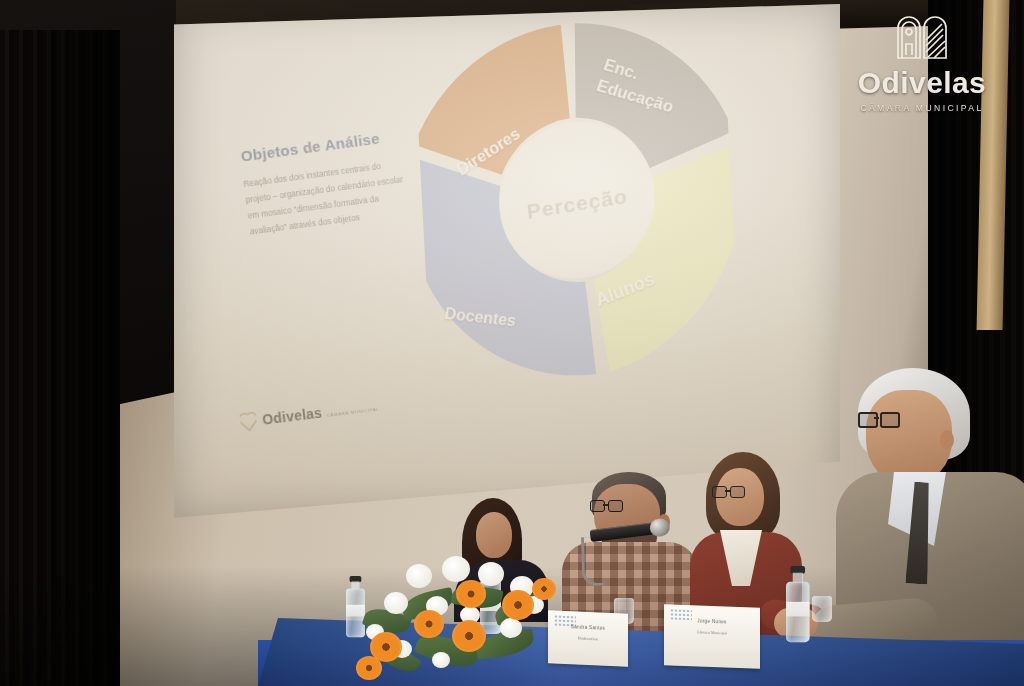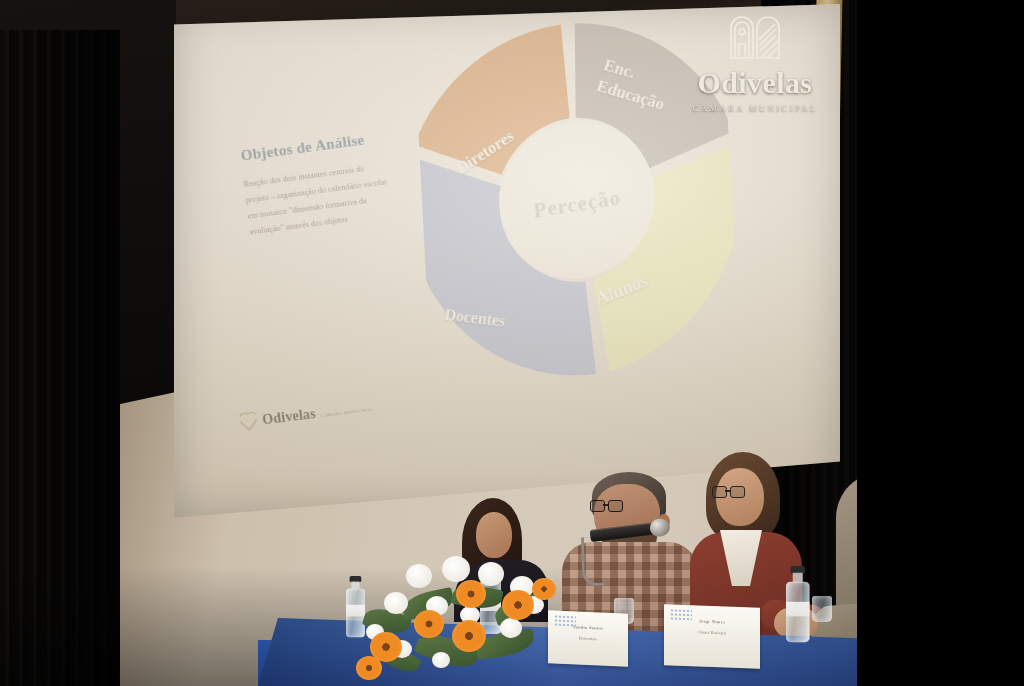--- a/index.html
+++ b/index.html
@@ -1,17 +1,17 @@
 <!DOCTYPE html>
 <html><head>
 <meta charset="utf-8">
 <style>
   html,body{margin:0;padding:0;background:#000;}
   body{font-family:"Liberation Sans",sans-serif;}
-  #stage{position:relative;width:857px;height:686px;overflow:hidden;background:#0f172a;font-family:Liberation Serif, serif;}
+  #stage{position:relative;width:1024px;height:686px;overflow:hidden;background:#0f172a;}
 
   
   .wall{position:absolute;left:0;top:0;width:1024px;height:686px;
         background:linear-gradient(100deg,#1a1510 0%,#1a1510 9%,#9b8a74 14%,#cdc0ad 28%,#d6cbba 55%,#d3c8b7 72%,#bdb0a0 84%,#6d6254 92%,#120f0c 100%);}
   .ceiling{position:absolute;left:0;top:0;width:1024px;height:52px;
         background:linear-gradient(180deg,#110e0b 0%,#231c15 48%,#120e0a 100%);
         transform:skewY(-1.6deg);transform-origin:0 0;}
   .ceiling2{position:absolute;left:0;top:0;width:640px;height:120px;
         background:linear-gradient(175deg,#2a231b 0%,#120e0a 75%);
         clip-path:polygon(0 0,640px 0,470px 120px,0 86px);opacity:.95;}

